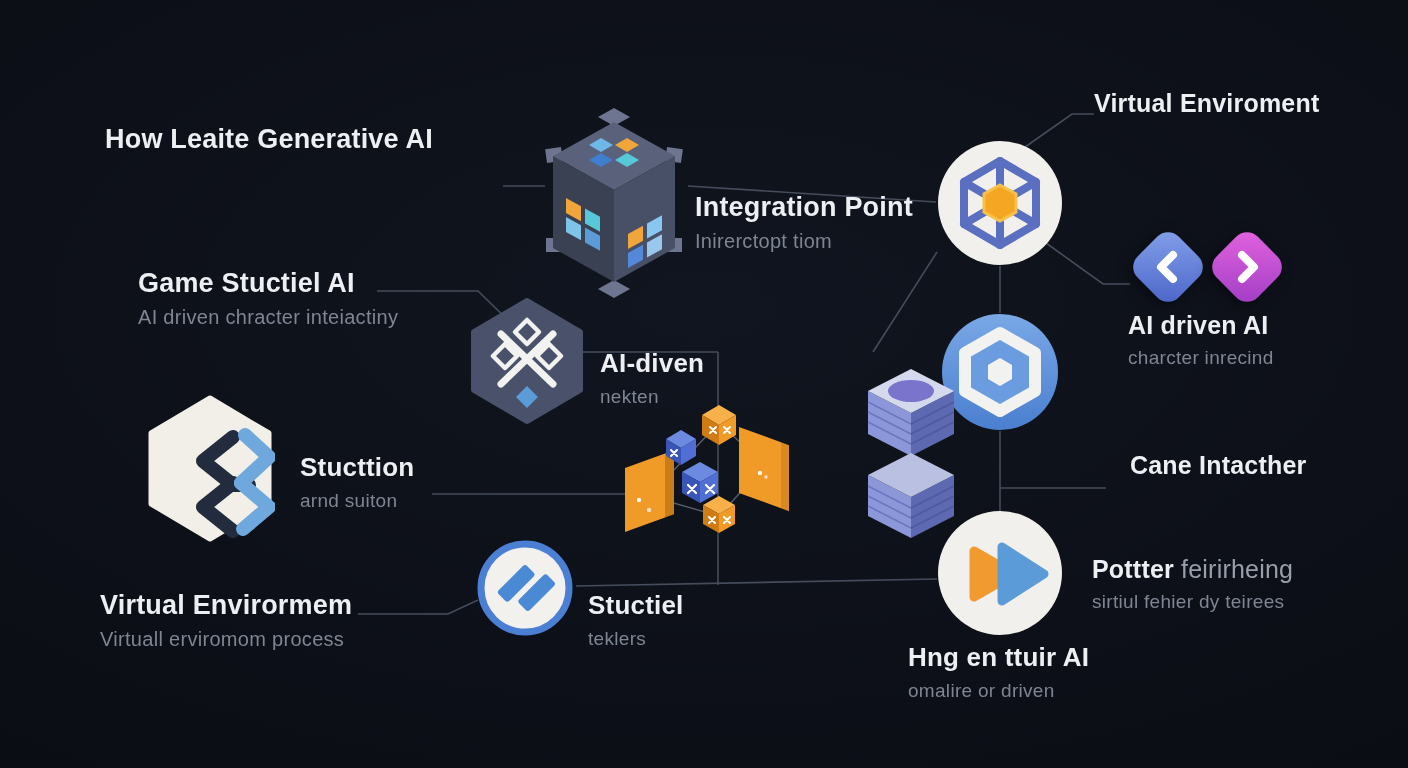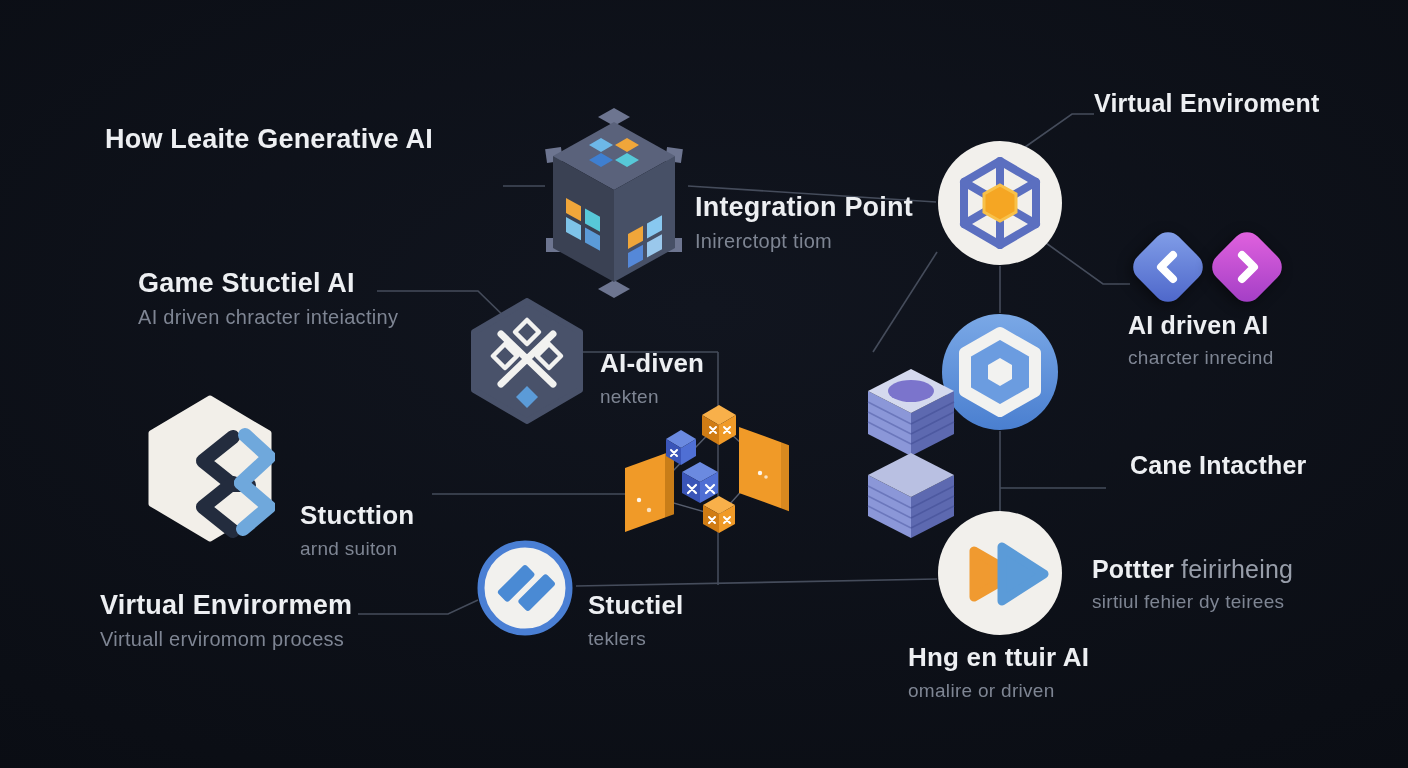--- a/index.html
+++ b/index.html
@@ -87,21 +87,21 @@
     </p>
     <p class="sub-sm">sirtiul fehier dy teirees</p>
   </div>
 
   <div class="node" style="left:908px;top:642px;">
     <p class="t-md" style="font-size:26px;">Hng en ttuir AI</p>
     <p class="sub-sm">omalire or driven</p>
   </div>
 
   <div class="node" style="left:300px;top:452px;">
-    <p class="t-md" style="font-size:26px;margin-top:48px;">Stucttion</p>
+    <p class="t-md" style="font-size:26px;">Stucttion</p>
     <p class="sub-sm">arnd suiton</p>
   </div>
 
   <div class="node" style="left:100px;top:590px;">
     <p class="t-xl">Virtual Envirormem</p>
     <p class="sub">Virtuall erviromom process</p>
   </div>
 
   <div class="node" style="left:588px;top:590px;">
     <p class="t-md" style="font-size:26px;text-align:center;">Stuctiel</p>

